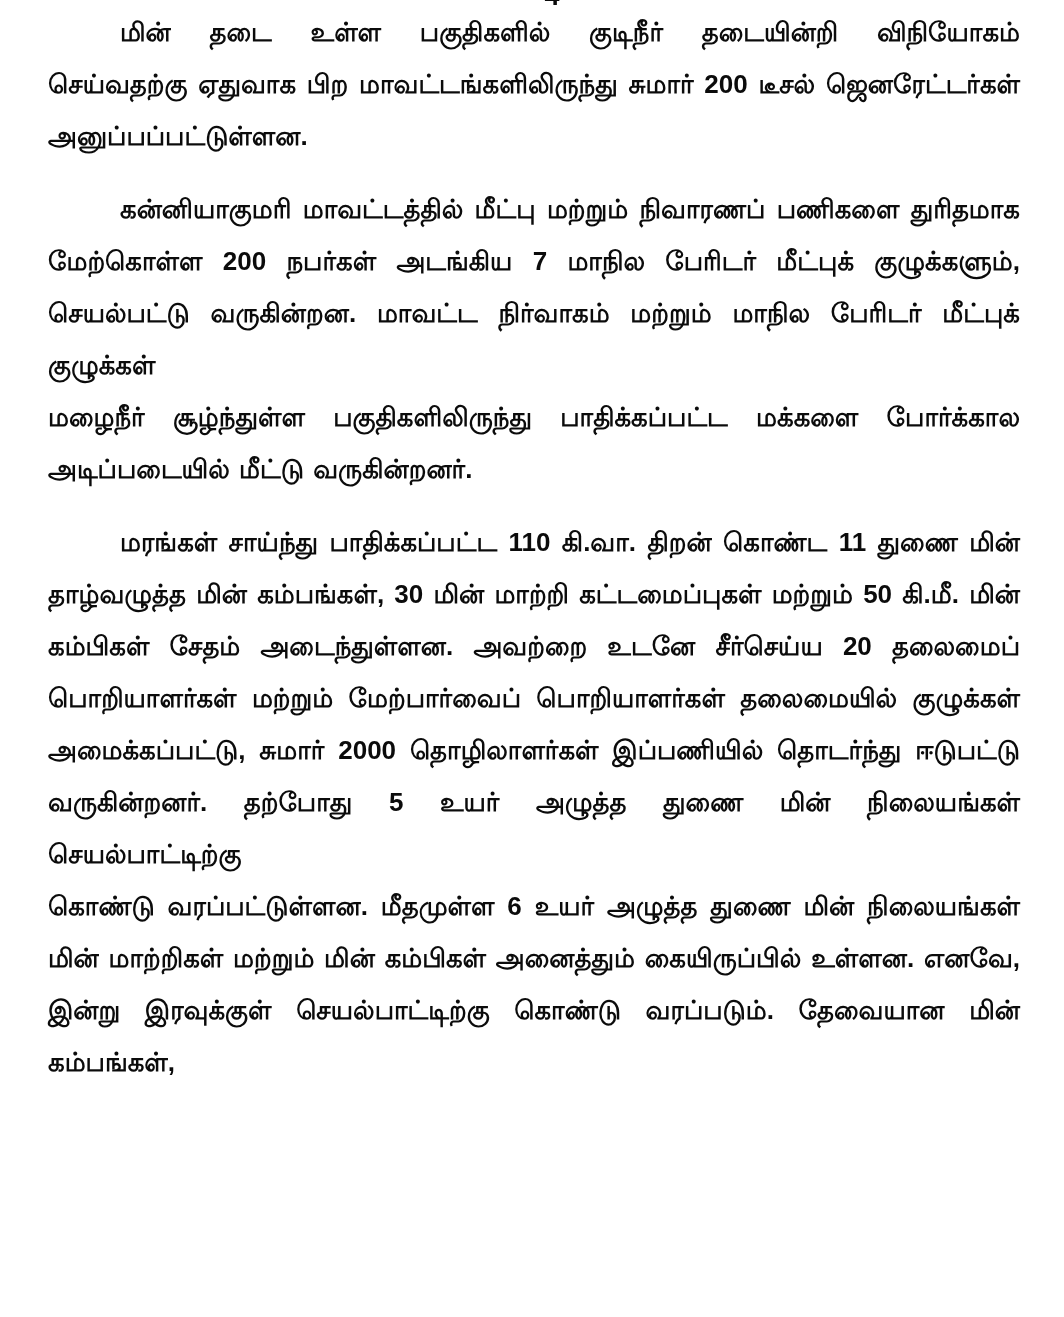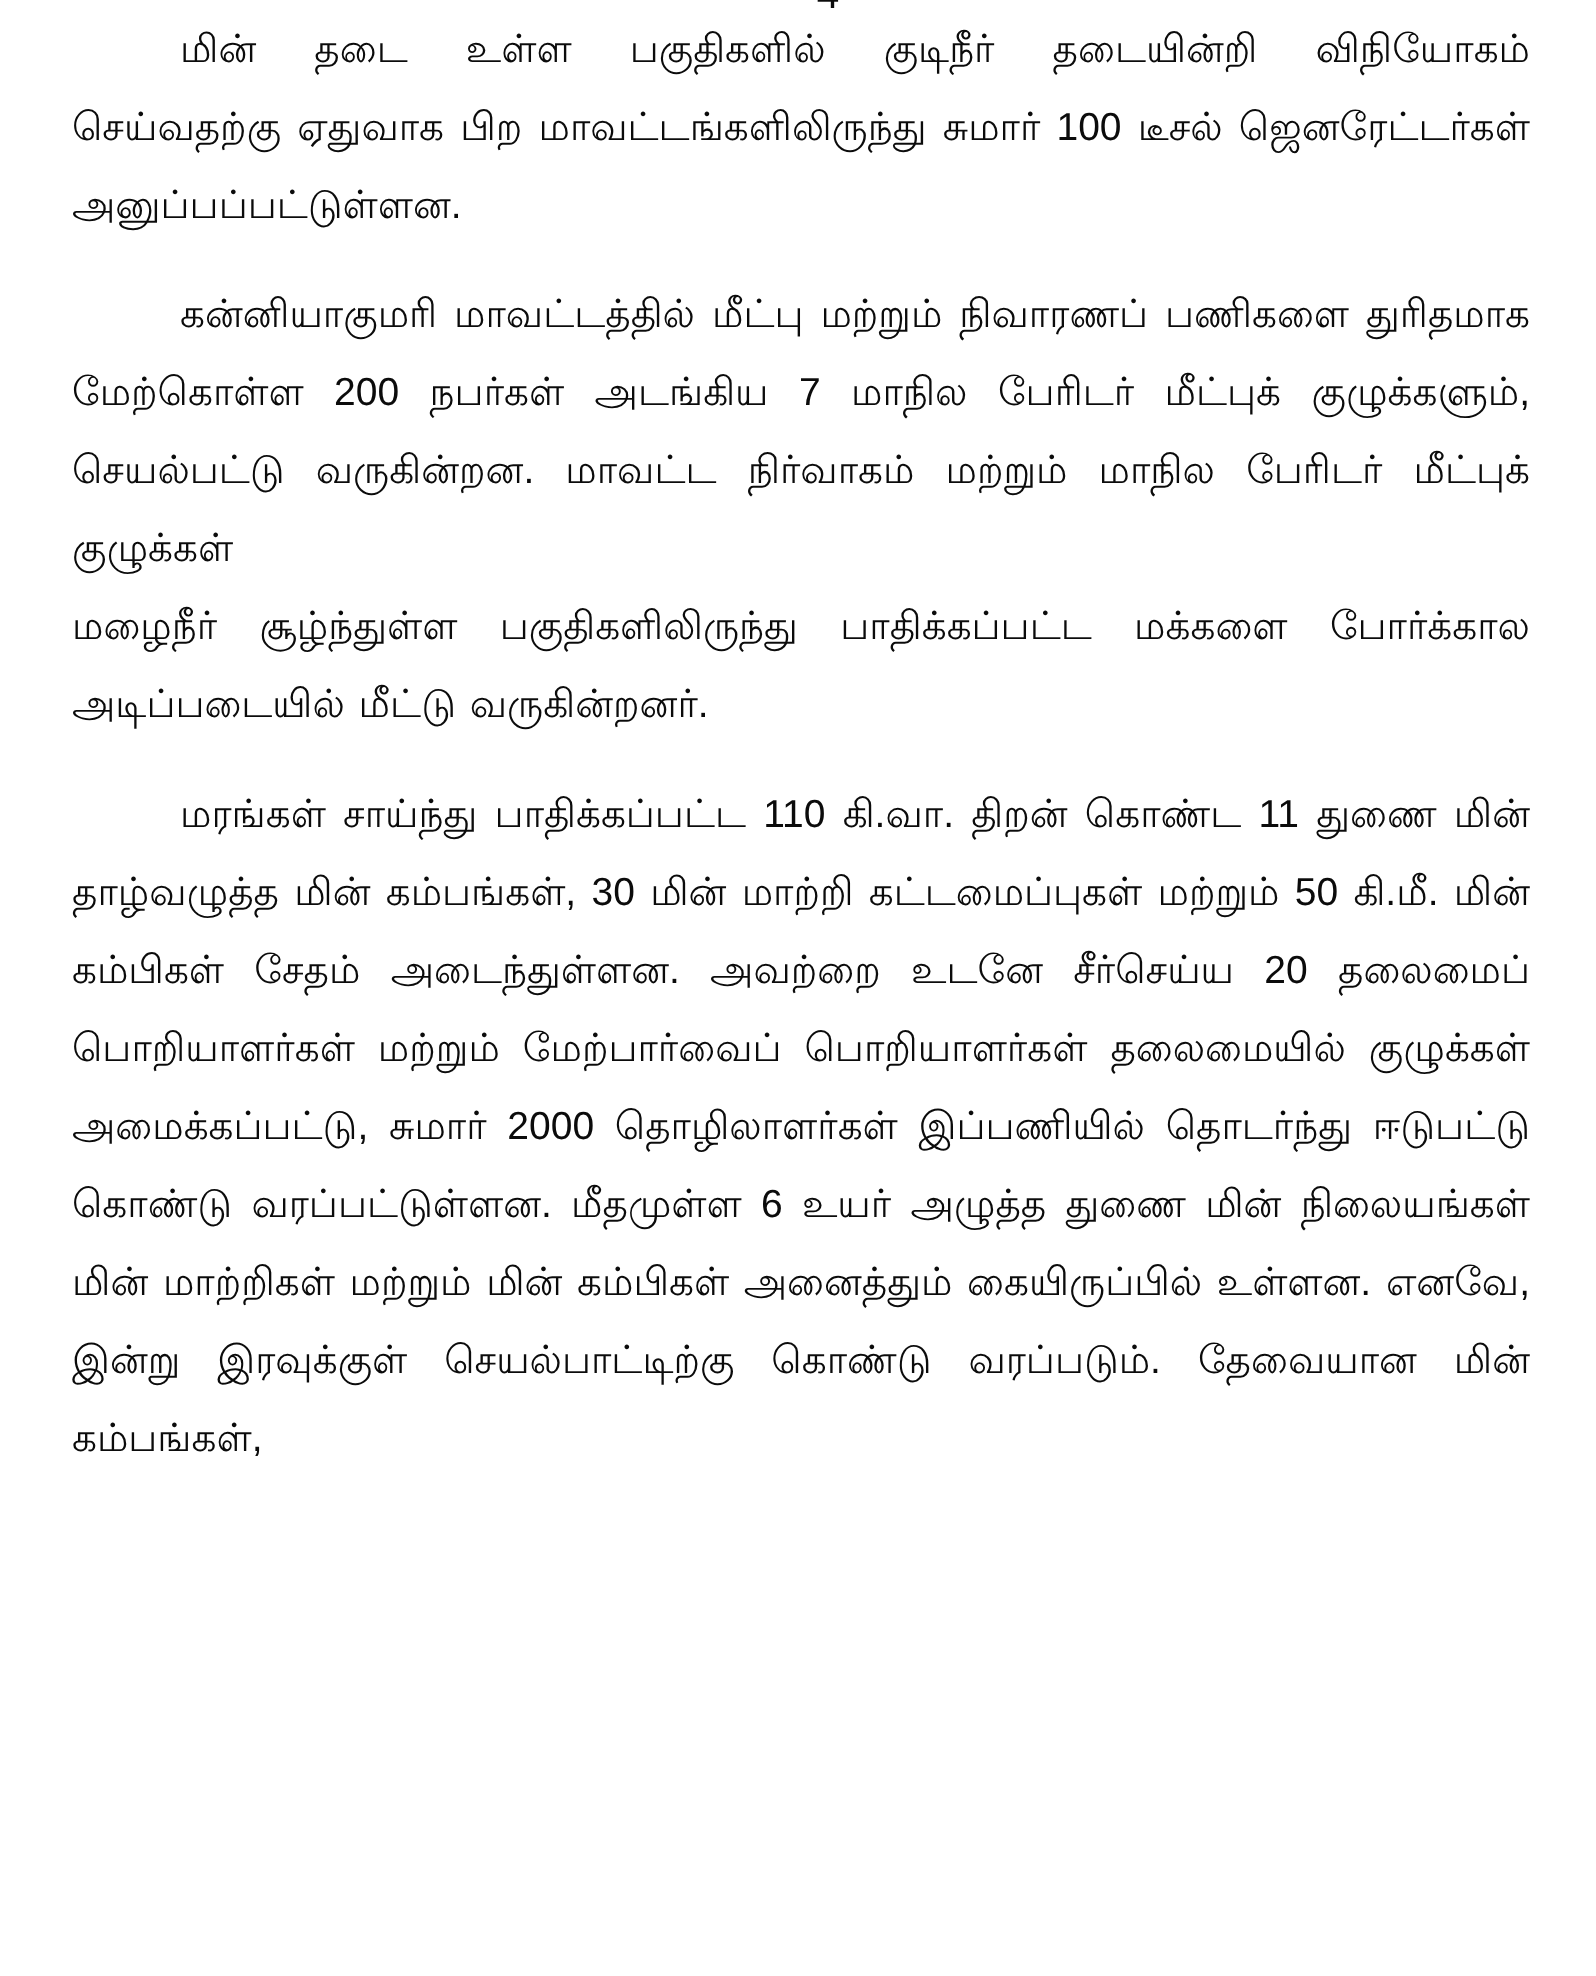--- a/index.html
+++ b/index.html
@@ -7,21 +7,21 @@
     padding: 0;
     background: #ffffff;
   }
   .page {
     position: relative;
     width: 1064px;
     height: 1317px;
     background: #ffffff;
     overflow: hidden;
     font-family: "Liberation Sans", "DejaVu Sans", sans-serif;
-    font-weight: normal;
+    font-weight: bold;
     color: #0b0b0b;
     box-sizing: border-box;
   }
   .page-number {
     position: absolute;
     top: -17px;
     left: 20px;
     width: 100%;
     text-align: center;
     font-size: 27px;
@@ -52,34 +52,35 @@
   }
 </style>
 </head>
 <body>
 
 <div class="page">
   <div class="page-number">4</div>
   <div class="content">
       <div class="para">
         <div class="line first">மின் தடை உள்ள பகுதிகளில் குடிநீர் தடையின்றி விநியோகம்</div>
-        <div class="line">செய்வதற்கு ஏதுவாக பிற மாவட்டங்களிலிருந்து சுமார் 100 டீசல் ஜெனரேட்டர்கள்</div>
+        <div class="line">செய்வதற்கு ஏதுவாக பிற மாவட்டங்களிலிருந்து சுமார் 200 டீசல் ஜெனரேட்டர்கள்</div>
         <div class="line last">அனுப்பப்பட்டுள்ளன.</div>
       </div>
       <div class="para">
         <div class="line first">கன்னியாகுமரி மாவட்டத்தில் மீட்பு மற்றும் நிவாரணப் பணிகளை துரிதமாக</div>
         <div class="line">மேற்கொள்ள 200 நபர்கள் அடங்கிய 7 மாநில பேரிடர் மீட்புக் குழுக்களும்,</div>
         <div class="line">செயல்பட்டு வருகின்றன. மாவட்ட நிர்வாகம் மற்றும் மாநில பேரிடர் மீட்புக் குழுக்கள்</div>
         <div class="line">மழைநீர் சூழ்ந்துள்ள பகுதிகளிலிருந்து பாதிக்கப்பட்ட மக்களை போர்க்கால</div>
         <div class="line last">அடிப்படையில் மீட்டு வருகின்றனர்.</div>
       </div>
       <div class="para">
         <div class="line first">மரங்கள் சாய்ந்து பாதிக்கப்பட்ட 110 கி.வா. திறன் கொண்ட 11 துணை மின்</div>
         <div class="line">தாழ்வழுத்த மின் கம்பங்கள், 30 மின் மாற்றி கட்டமைப்புகள் மற்றும் 50 கி.மீ. மின்</div>
         <div class="line">கம்பிகள் சேதம் அடைந்துள்ளன.  அவற்றை உடனே சீர்செய்ய 20 தலைமைப்</div>
         <div class="line">பொறியாளர்கள் மற்றும் மேற்பார்வைப் பொறியாளர்கள் தலைமையில் குழுக்கள்</div>
         <div class="line">அமைக்கப்பட்டு, சுமார் 2000 தொழிலாளர்கள் இப்பணியில் தொடர்ந்து ஈடுபட்டு</div>
+        <div class="line">வருகின்றனர்.  தற்போது 5 உயர் அழுத்த துணை மின் நிலையங்கள் செயல்பாட்டிற்கு</div>
         <div class="line">கொண்டு வரப்பட்டுள்ளன.  மீதமுள்ள 6 உயர் அழுத்த துணை மின் நிலையங்கள்</div>
         <div class="line">மின் மாற்றிகள் மற்றும் மின் கம்பிகள் அனைத்தும் கையிருப்பில் உள்ளன.  எனவே,</div>
         <div class="line">இன்று இரவுக்குள் செயல்பாட்டிற்கு கொண்டு வரப்படும்.  தேவையான மின் கம்பங்கள்,</div>
       </div>
     </div>
 </div>
 
 </body></html>

